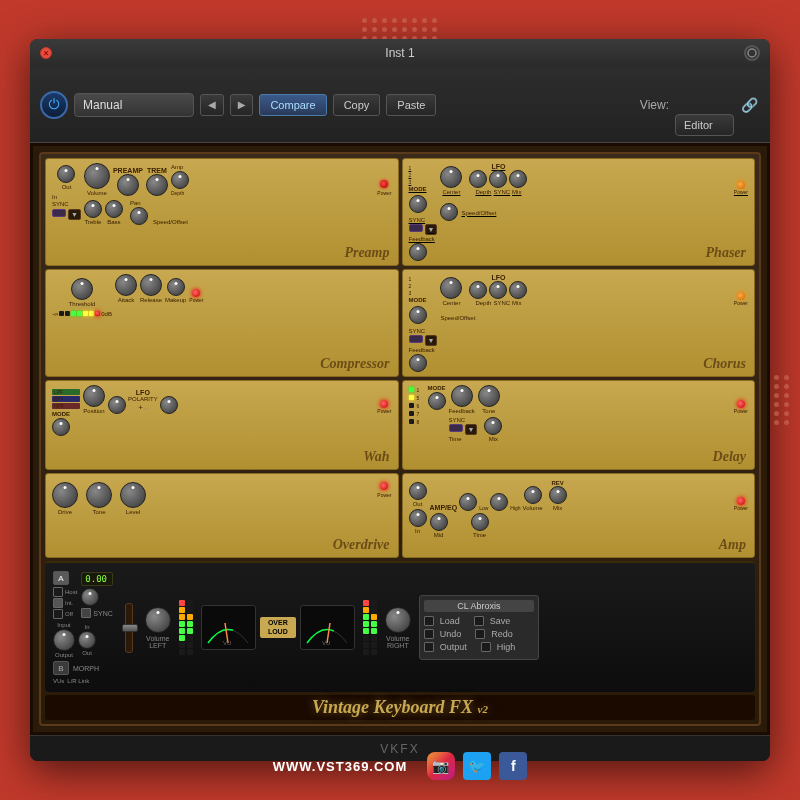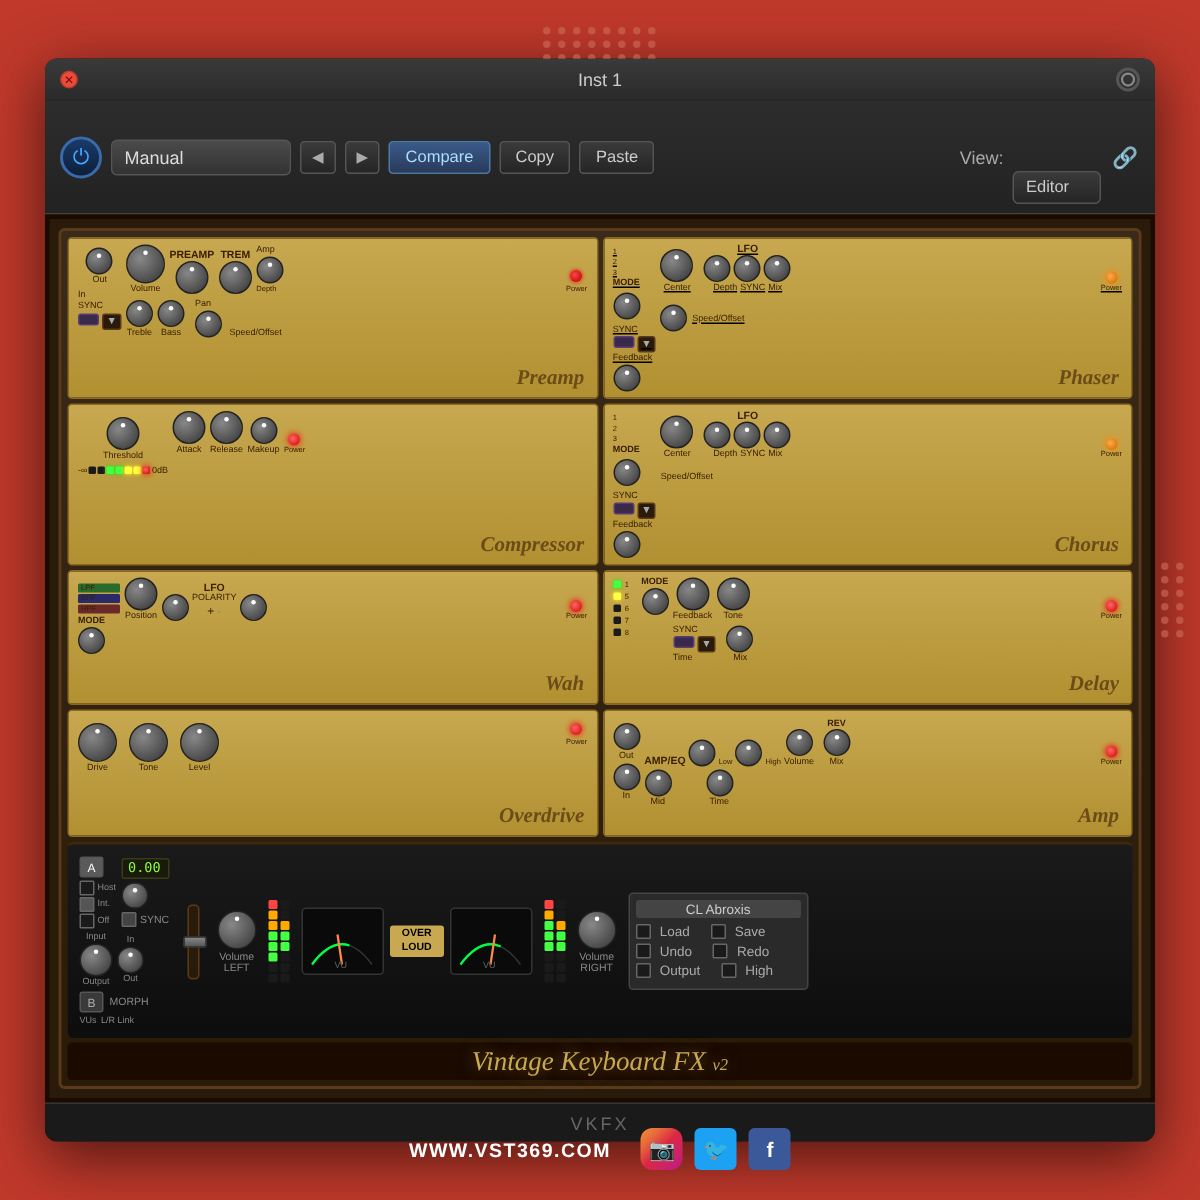--- a/index.html
+++ b/index.html
@@ -326,21 +326,21 @@
       display: flex;
       align-items: center;
       gap: 8px;
     }
 
     .vkfx-title {
       font-family: 'Times New Roman', serif;
       font-style: italic;
       color: #c8a850;
       font-size: 18px;
-      font-weight: normal;
+      font-weight: bold;
       text-align: center;
       flex: 1;
       text-shadow: 0 0 10px rgba(200,168,80,0.5);
     }
 
     .vkfx-title small {
       font-size: 11px;
     }
 
     .overloud-badge {

